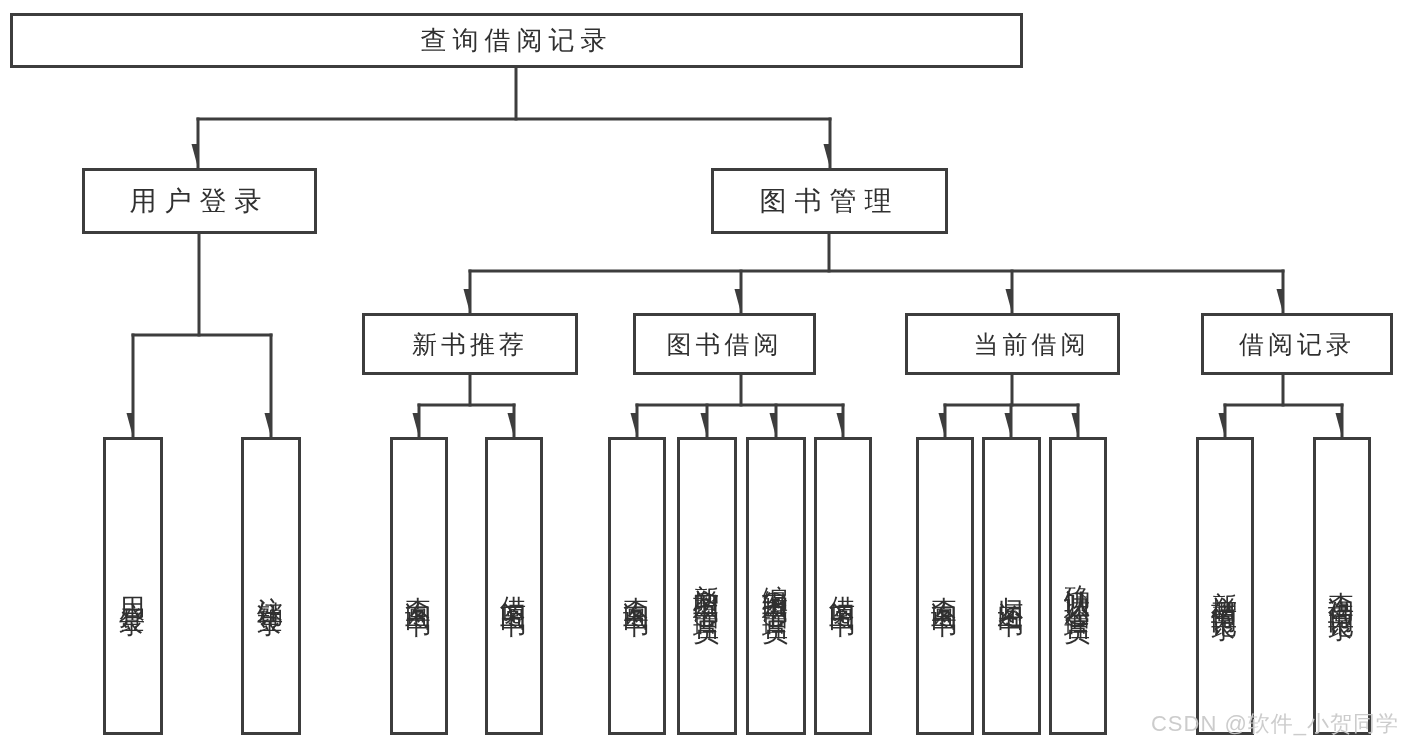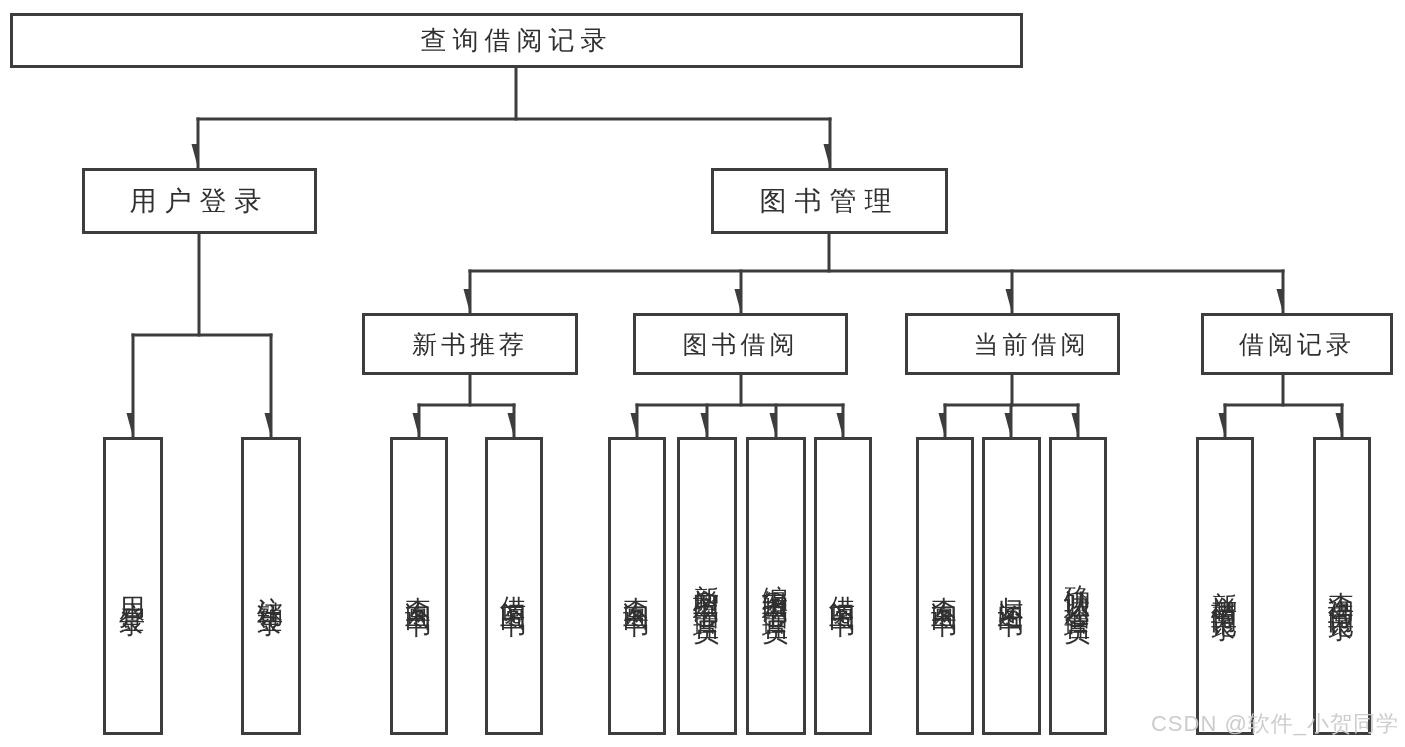--- a/index.html
+++ b/index.html
@@ -83,21 +83,21 @@
       <path d="M1342 405 V437" marker-end="url(#arrow)"></path>
     </g>
   </svg>
 
   <div class="box root" style="left:10px; top:13px; width:1013px; height:55px;">查询借阅记录</div>
 
   <div class="box lv2" style="left:82px; top:168px; width:235px; height:66px;">用户登录</div>
   <div class="box lv3" style="left:362px; top:313px; width:216px; height:62px;">新书推荐</div>
 
   <div class="box lv2" style="left:711px; top:168px; width:237px; height:66px;">图书管理</div>
-  <div class="box lv3" style="left:633px; top:313px; width:215px; height:62px;">图书借阅</div>
+  <div class="box lv3" style="left:633px; top:313px; width:183px; height:62px;">图书借阅</div>
   <div class="box lv3" style="left:905px; top:313px; width:215px; height:62px;padding-left:38px;">当前借阅</div>
   <div class="box lv3" style="left:1201px; top:313px; width:192px; height:62px;text-align:right;">借阅记录</div>
 
   <div class="box leaf" style="left:103px; top:437px; width:60px; height:298px;">
     <span class="vtext">用户登录</span>
   </div>
   <div class="box leaf" style="left:241px; top:437px; width:60px; height:298px;">
     <span class="vtext">注销登录</span>
   </div>
 

